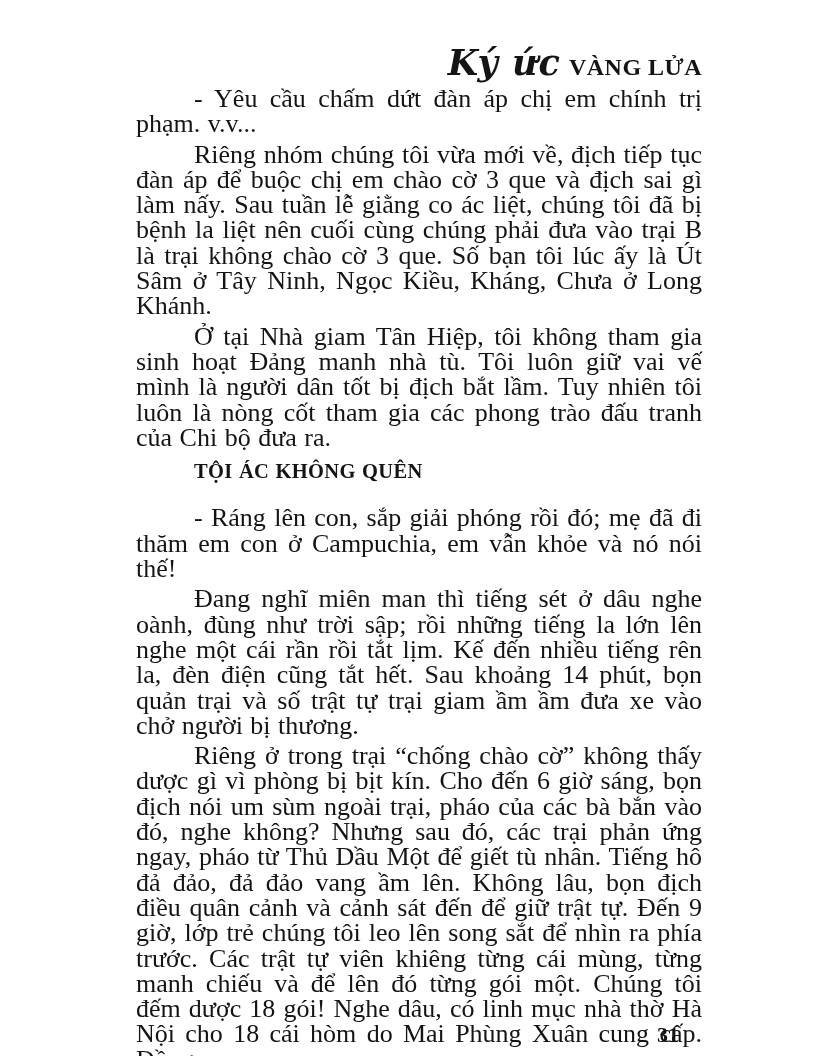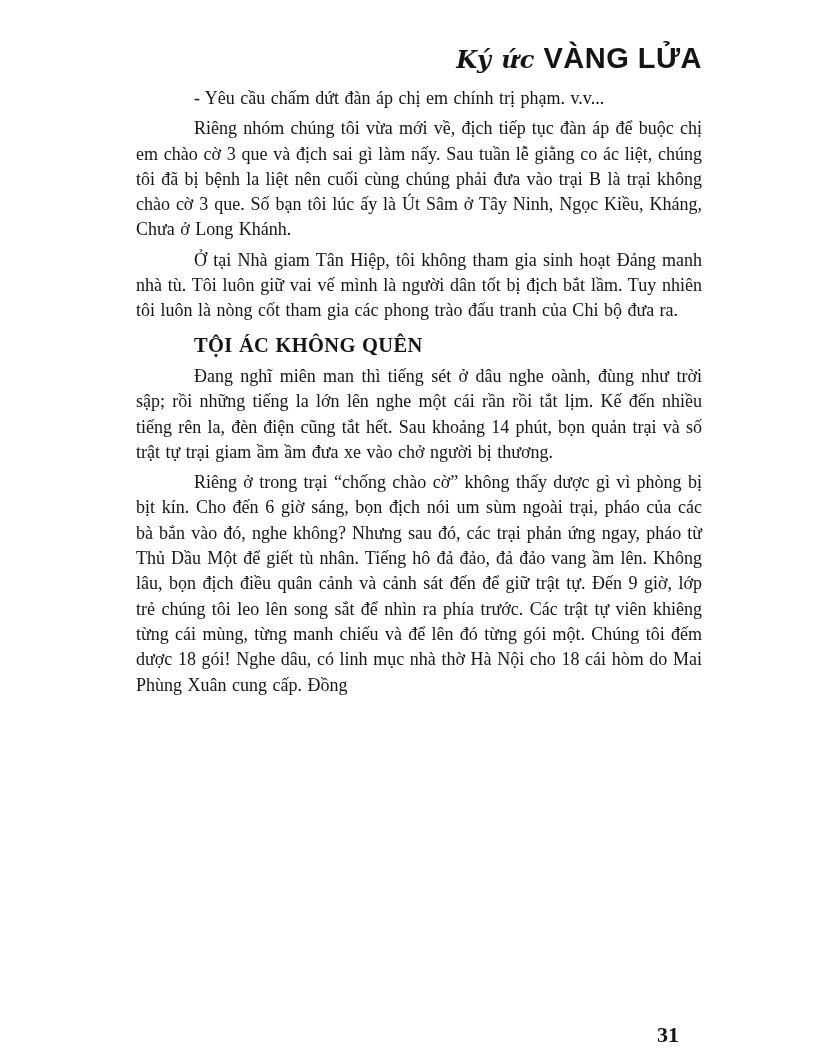--- a/index.html
+++ b/index.html
@@ -22,50 +22,50 @@
     top: 42px;
     left: 136px;
     width: 566px;
     text-align: right;
     white-space: nowrap;
   }
   .header-script {
     font-family: "DejaVu Serif", serif;
     font-style: italic;
     font-weight: 700;
-    font-size: 24px;
+    font-size: 35px;
     letter-spacing: 1px;
     margin-right: 8px;
     margin-left: 36px;
   }
   .header-title {
-    font-family: Liberation Sans, sans-serif;
+    font-family: Liberation Serif, serif;
     font-weight: 800;
-    font-size: 29px;
+    font-size: 24px;
     letter-spacing: 0.5px;
   }
   .text-block {
     position: absolute;
     top: 86px;
     left: 136px;
     width: 566px;
   }
   .text-block p {
     margin: 0 0 5px 0;
-    font-size: 18px;
+    font-size: 26px;
     line-height: 25.3px;
     text-align: justify;
     text-indent: 58px;
     word-spacing: 1px;
   }
   .text-block p.section-heading {
     font-weight: 700;
     font-size: 20.5px;
     margin-top: 9px;
-    margin-bottom: 6px;
+    margin-bottom: 21px;
     text-align: left;
     letter-spacing: 0.3px;
   }
   .page-number {
     position: absolute;
     top: 1022px;
     left: 648px;
     width: 40px;
     text-align: center;
     font-size: 22px;
@@ -79,19 +79,20 @@
 
   <div class="running-header">
     <span class="header-script">Ký ức</span><span class="header-title">VÀNG LỬA</span>
   </div>
 
   <div class="text-block" id="text-block">
       <p>- Yêu cầu chấm dứt đàn áp chị em chính trị phạm. v.v...</p>
       <p>Riêng nhóm chúng tôi vừa mới về, địch tiếp tục đàn áp để buộc chị em chào cờ 3 que và địch sai gì làm nấy. Sau tuần lễ giằng co ác liệt, chúng tôi đã bị bệnh la liệt nên cuối cùng chúng phải đưa vào trại B là trại không chào cờ 3 que. Số bạn tôi lúc ấy là Út Sâm ở Tây Ninh, Ngọc Kiều, Kháng, Chưa ở Long Khánh.</p>
       <p>Ở tại Nhà giam Tân Hiệp, tôi không tham gia sinh hoạt Đảng manh nhà tù. Tôi luôn giữ vai vế mình là người dân tốt bị địch bắt lầm. Tuy nhiên tôi luôn là nòng cốt tham gia các phong trào đấu tranh của Chi bộ đưa ra.</p>
       <p class="section-heading">TỘI ÁC KHÔNG QUÊN</p>
+      <p>- Ráng lên con, sắp giải phóng rồi đó; mẹ đã đi thăm em con ở Campuchia, em vẫn khỏe và nó nói thế!</p>
       <p>Đang nghĩ miên man thì tiếng sét ở dâu nghe oành, đùng như trời sập; rồi những tiếng la lớn lên nghe một cái rần rồi tắt lịm. Kế đến nhiều tiếng rên la, đèn điện cũng tắt hết. Sau khoảng 14 phút, bọn quản trại và số trật tự trại giam ầm ầm đưa xe vào chở người bị thương.</p>
       <p>Riêng ở trong trại “chống chào cờ” không thấy dược gì vì phòng bị bịt kín. Cho đến 6 giờ sáng, bọn địch nói um sùm ngoài trại, pháo của các bà bắn vào đó, nghe không? Nhưng sau đó, các trại phản ứng ngay, pháo từ Thủ Dầu Một để giết tù nhân. Tiếng hô đả đảo, đả đảo vang ầm lên. Không lâu, bọn địch điều quân cảnh và cảnh sát đến để giữ trật tự. Đến 9 giờ, lớp trẻ chúng tôi leo lên song sắt để nhìn ra phía trước. Các trật tự viên khiêng từng cái mùng, từng manh chiếu và để lên đó từng gói một. Chúng tôi đếm dược 18 gói! Nghe dâu, có linh mục nhà thờ Hà Nội cho 18 cái hòm do Mai Phùng Xuân cung cấp. Đồng</p>
     </div>
 
   <div class="page-number">31</div>
 
 </div>
 
 </body></html>

